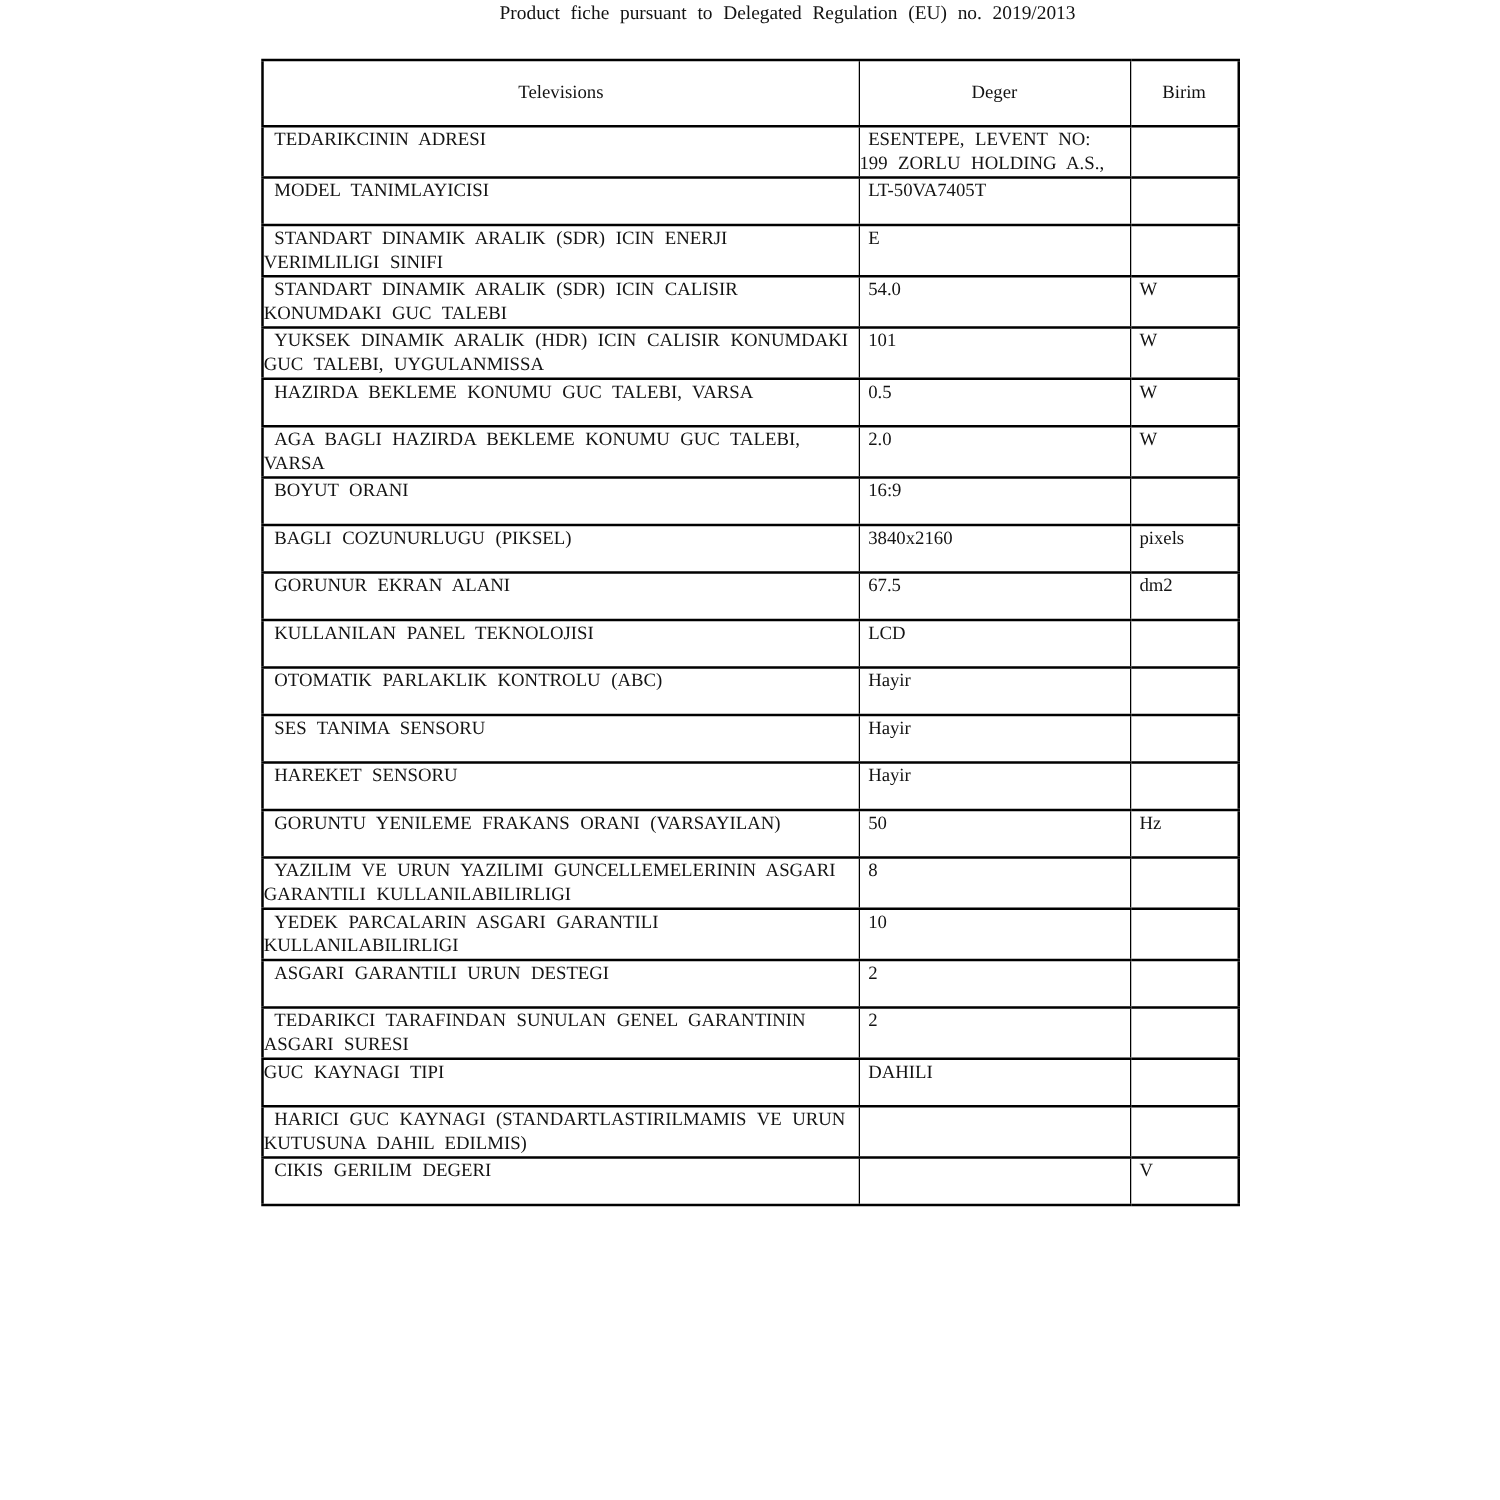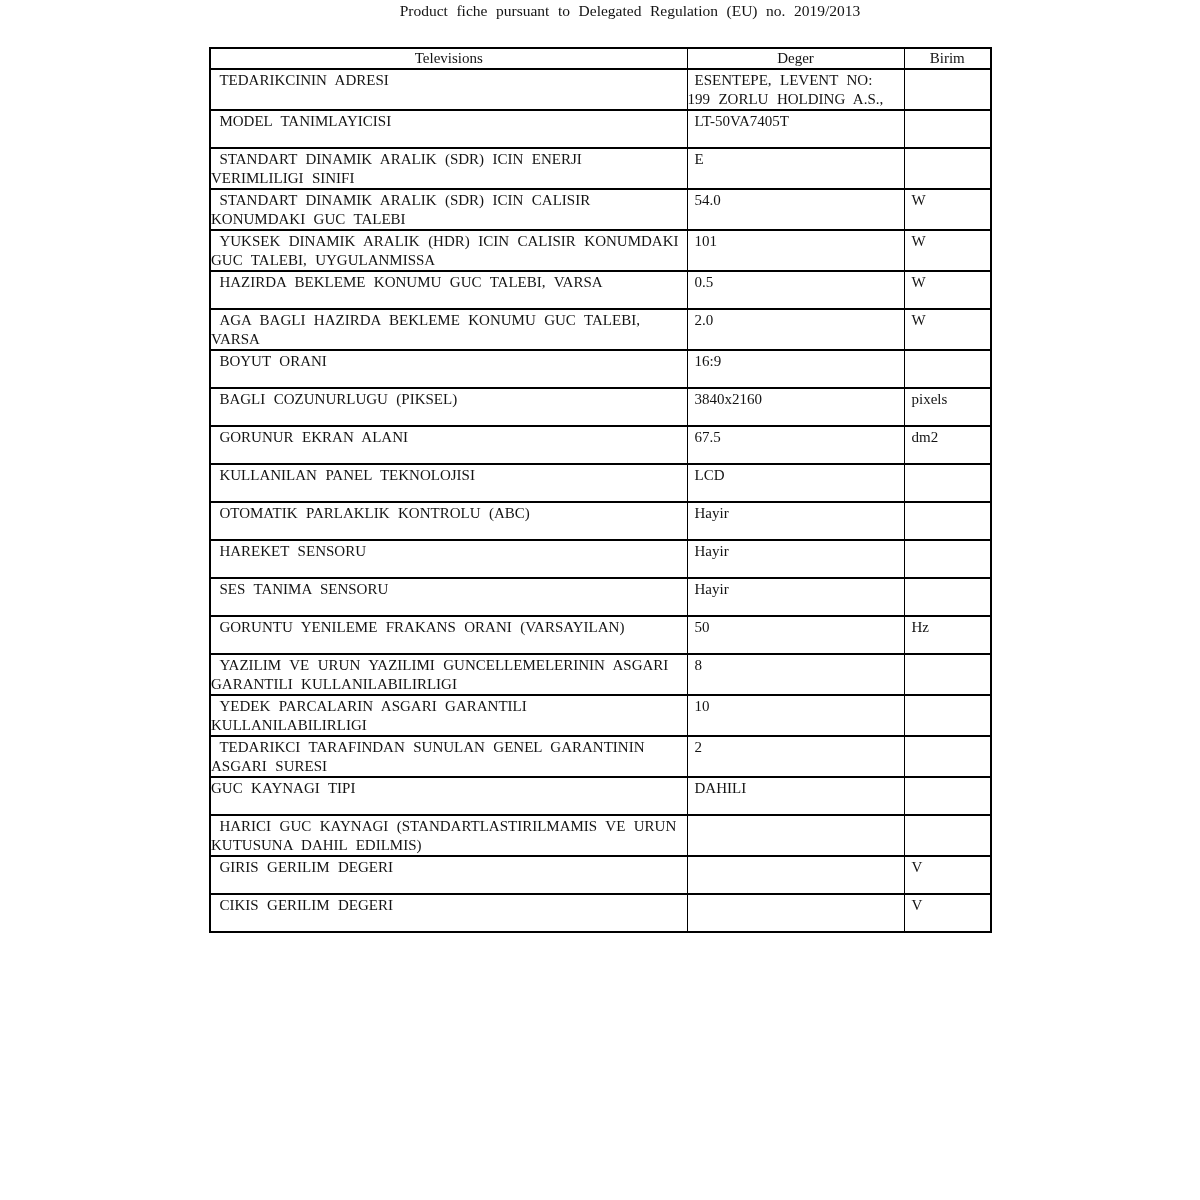--- a/index.html
+++ b/index.html
@@ -39,21 +39,21 @@
     border-bottom-width: 2px;
     font-weight: normal;
     font-size: 15px;
     line-height: 19px;
     word-spacing: 4.7px;
     vertical-align: top;
     overflow: hidden;
   }
   .fiche th {
     height: 19px;
-    padding: 0;
+    padding: 16px;
     text-align: center;
   }
   .fiche td {
     height: 38px;
     padding: 1px 1px 0 0;
   }
   td.c-label { white-space: pre-wrap; }
   td.c-value { white-space: pre-line; text-indent: 7px; }
   td.c-unit  { white-space: pre-line; text-indent: 7px; }
 </style>
@@ -136,26 +136,26 @@
     <td class="c-label"> KULLANILAN PANEL TEKNOLOJISI</td>
     <td class="c-value">LCD</td>
     <td class="c-unit"></td>
   </tr>
         <tr>
     <td class="c-label"> OTOMATIK PARLAKLIK KONTROLU (ABC)</td>
     <td class="c-value">Hayir</td>
     <td class="c-unit"></td>
   </tr>
         <tr>
+    <td class="c-label"> SES TANIMA SENSORU</td>
+    <td class="c-value">Hayir</td>
+    <td class="c-unit"></td>
+  </tr>
+        <tr>
     <td class="c-label"> HAREKET SENSORU</td>
-    <td class="c-value">Hayir</td>
-    <td class="c-unit"></td>
-  </tr>
-        <tr>
-    <td class="c-label"> SES TANIMA SENSORU</td>
     <td class="c-value">Hayir</td>
     <td class="c-unit"></td>
   </tr>
         <tr>
     <td class="c-label"> GORUNTU YENILEME FRAKANS ORANI (VARSAYILAN)</td>
     <td class="c-value">50</td>
     <td class="c-unit">Hz</td>
   </tr>
         <tr>
     <td class="c-label"> YAZILIM VE URUN YAZILIMI GUNCELLEMELERININ ASGARI
@@ -163,40 +163,40 @@
     <td class="c-value">8</td>
     <td class="c-unit"></td>
   </tr>
         <tr>
     <td class="c-label"> YEDEK PARCALARIN ASGARI GARANTILI
 KULLANILABILIRLIGI</td>
     <td class="c-value">10</td>
     <td class="c-unit"></td>
   </tr>
         <tr>
+    <td class="c-label"> ASGARI GARANTILI URUN DESTEGI</td>
+    <td class="c-value">2</td>
+    <td class="c-unit"></td>
+  </tr>
+        <tr>
     <td class="c-label"> TEDARIKCI TARAFINDAN SUNULAN GENEL GARANTININ
 ASGARI SURESI</td>
     <td class="c-value">2</td>
     <td class="c-unit"></td>
   </tr>
         <tr>
     <td class="c-label">GUC KAYNAGI TIPI</td>
     <td class="c-value">DAHILI</td>
     <td class="c-unit"></td>
   </tr>
         <tr>
     <td class="c-label"> HARICI GUC KAYNAGI (STANDARTLASTIRILMAMIS VE URUN
 KUTUSUNA DAHIL EDILMIS)</td>
     <td class="c-value"></td>
     <td class="c-unit"></td>
-  </tr>
-        <tr>
-    <td class="c-label"> GIRIS GERILIM DEGERI</td>
-    <td class="c-value"></td>
-    <td class="c-unit">V</td>
   </tr>
         <tr>
     <td class="c-label"> CIKIS GERILIM DEGERI</td>
     <td class="c-value"></td>
     <td class="c-unit">V</td>
   </tr>
       </tbody>
   </table>
 </div>
 

